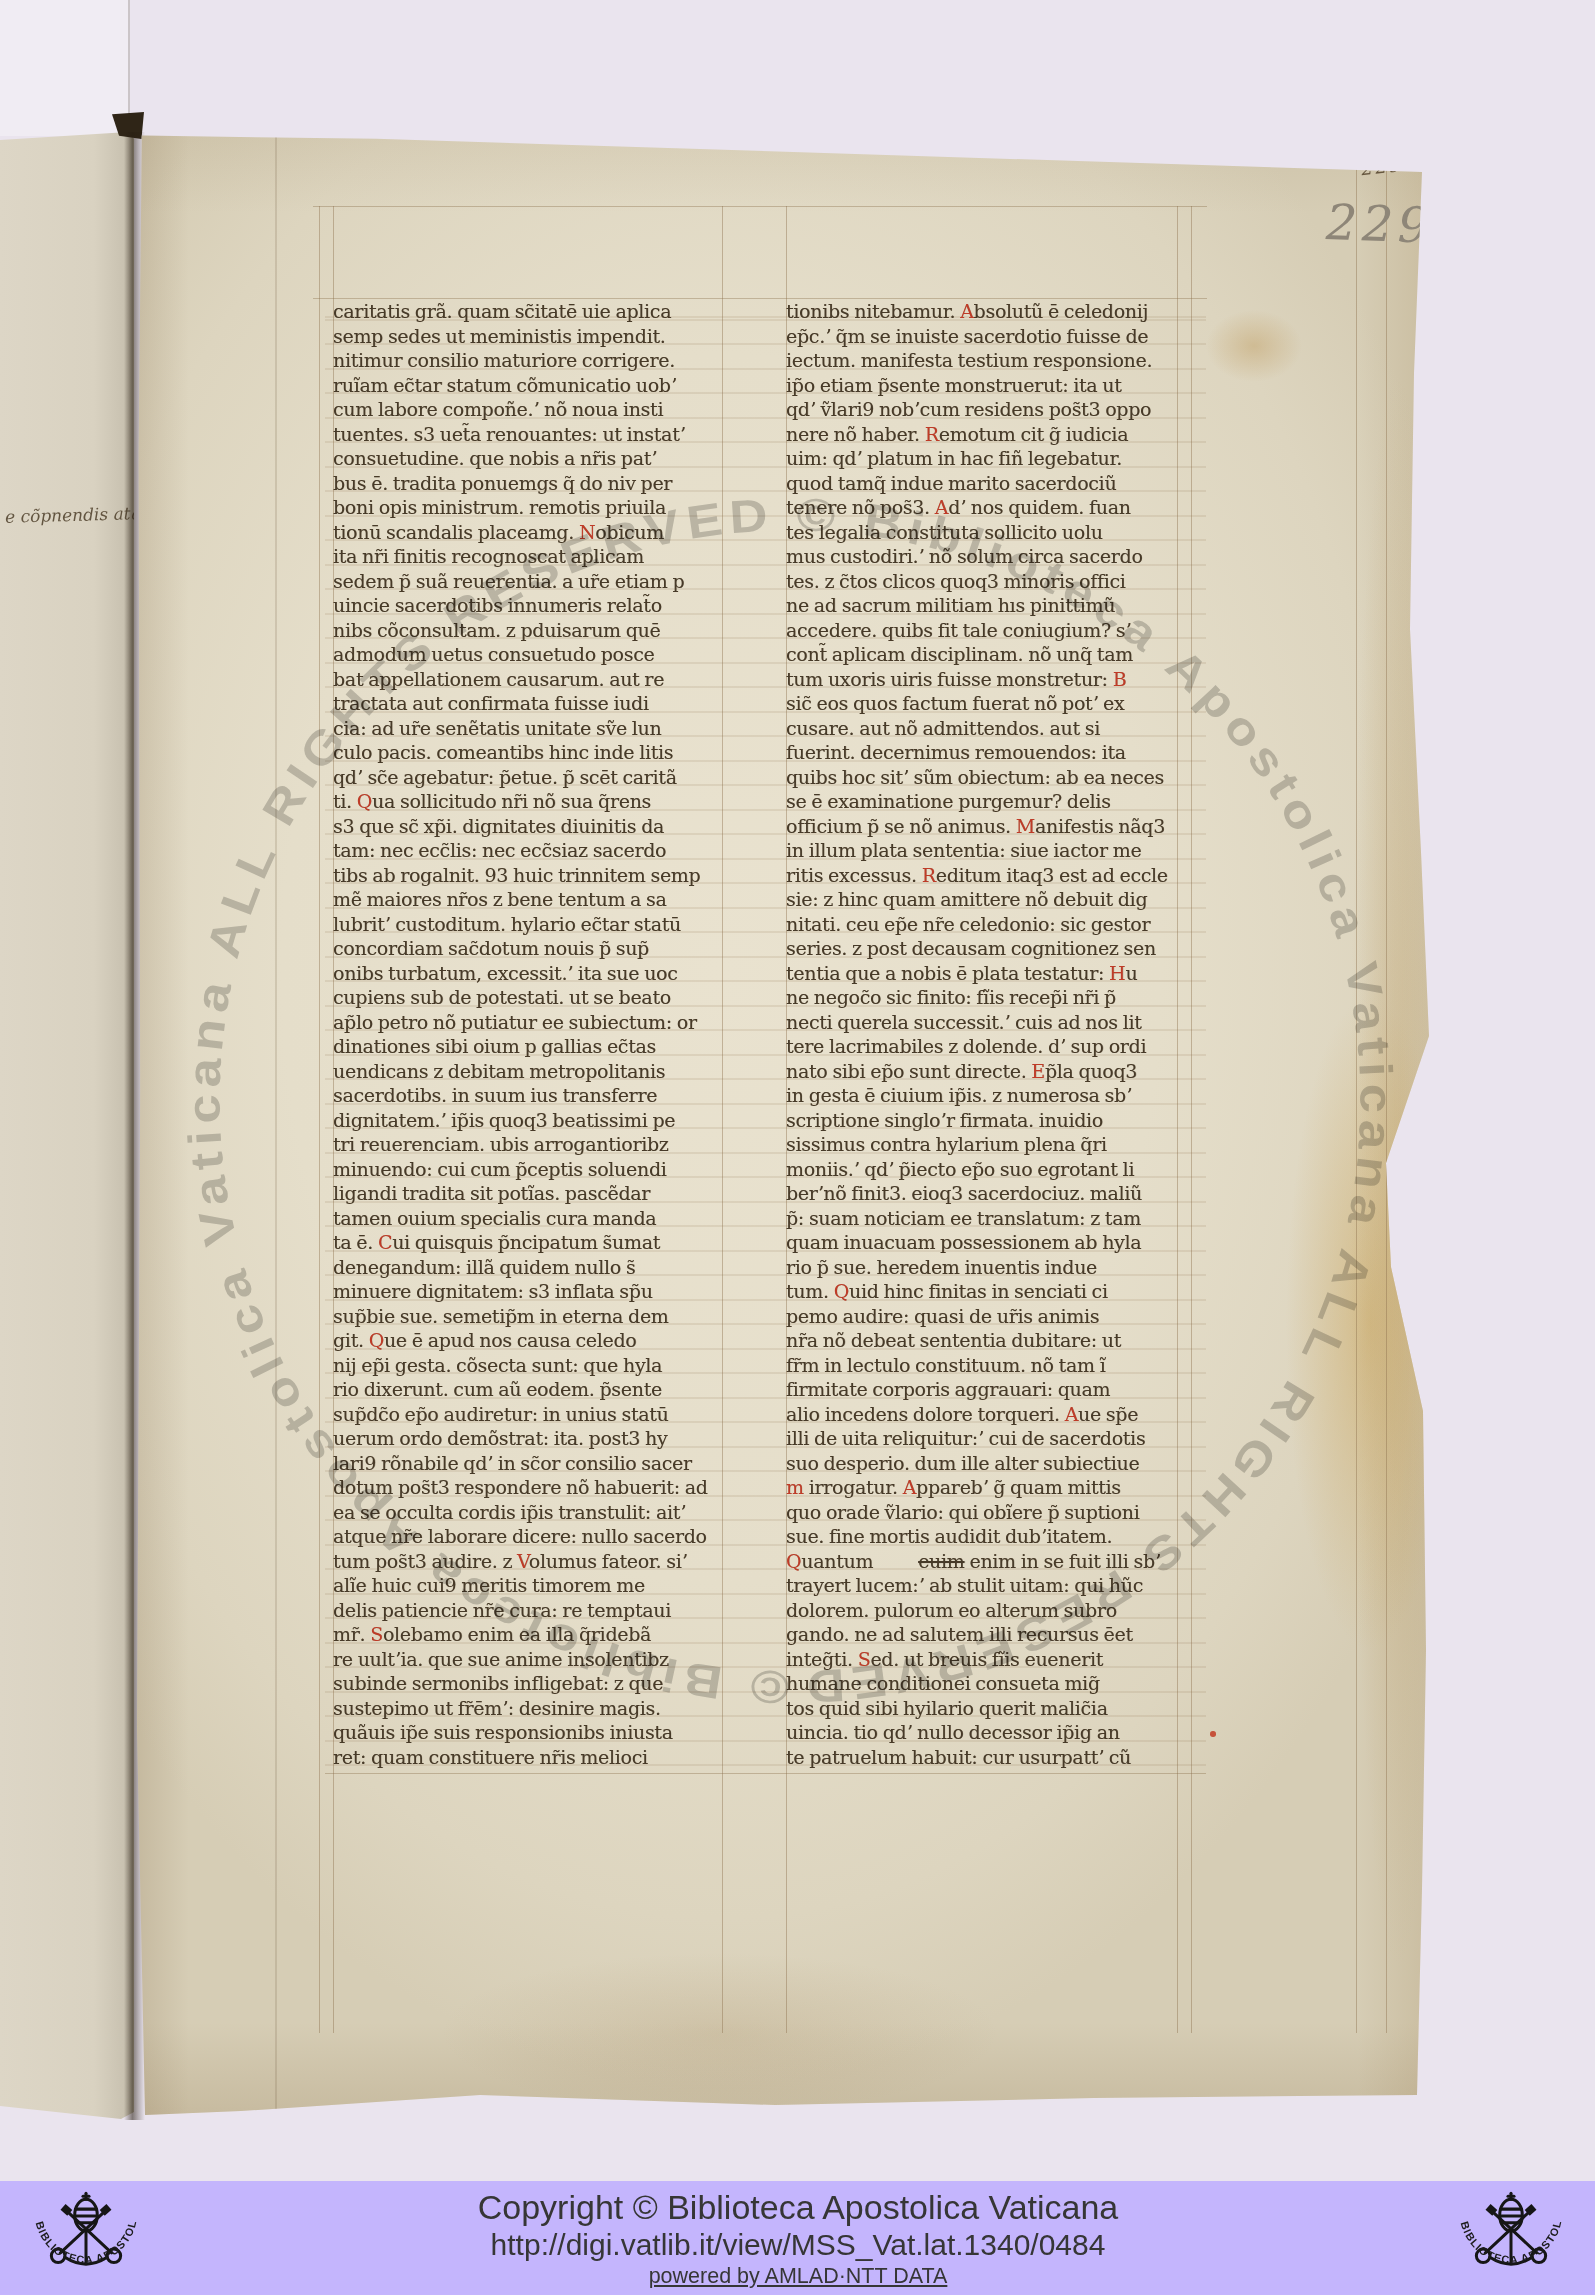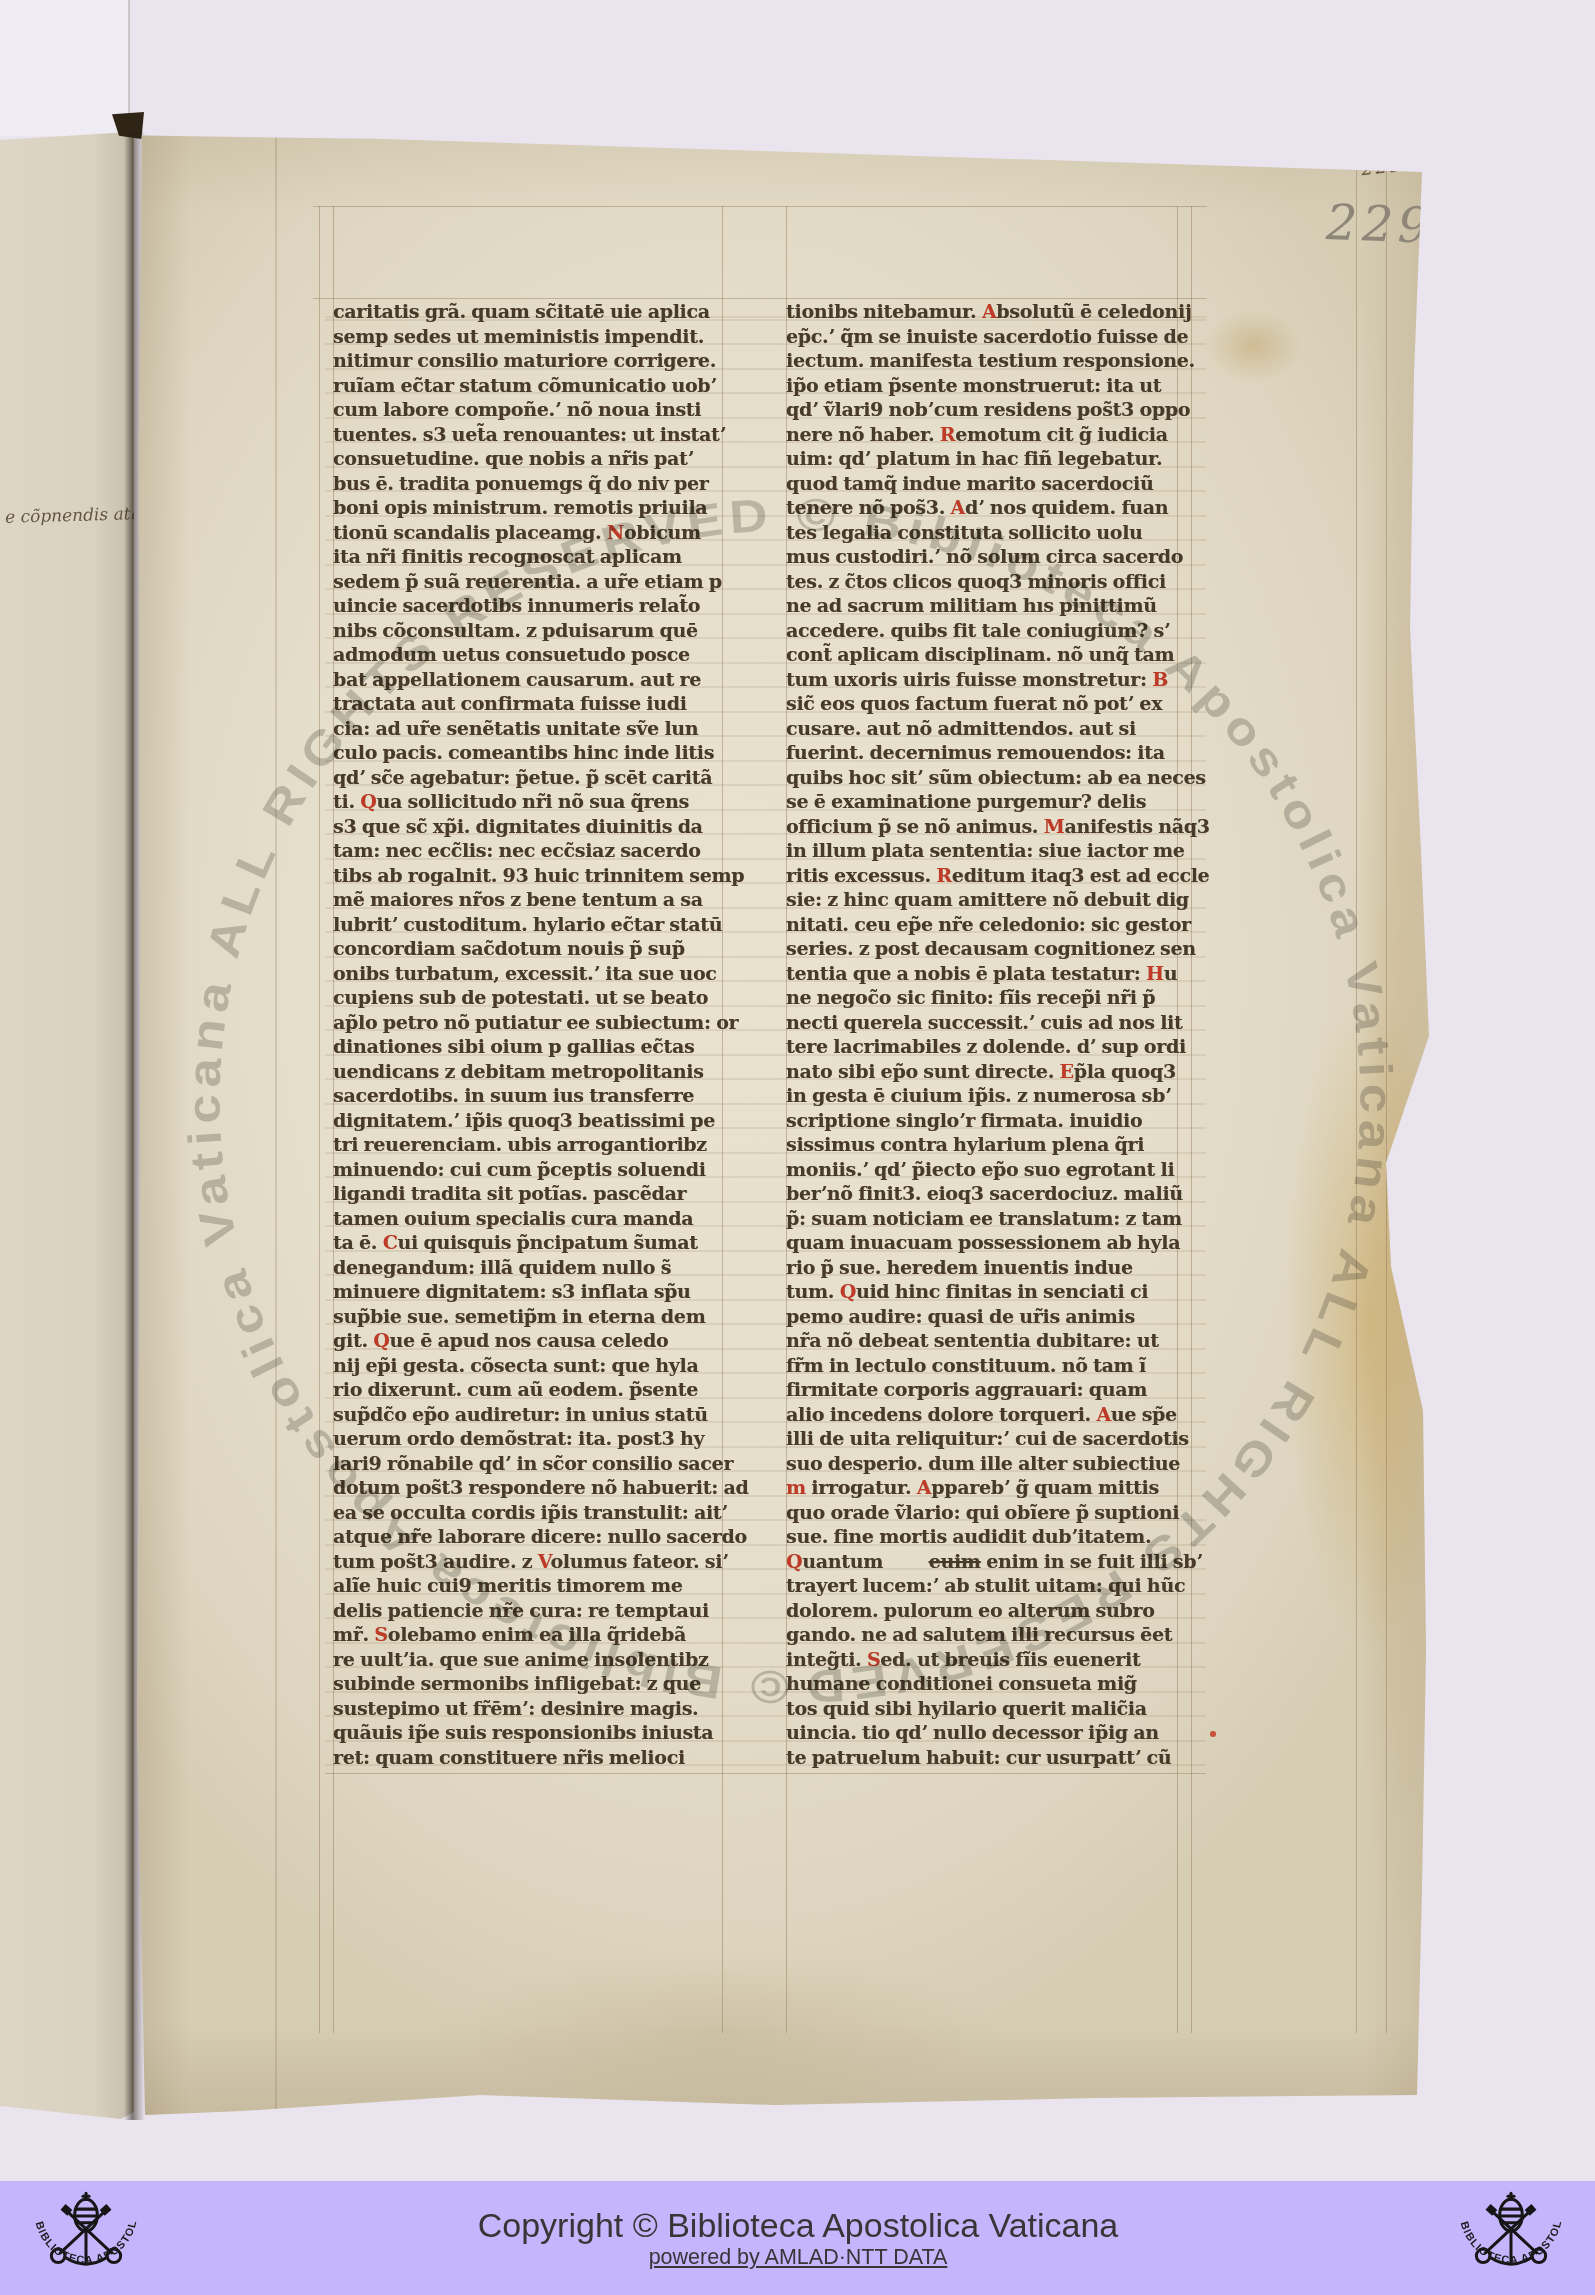--- a/index.html
+++ b/index.html
@@ -48,21 +48,21 @@
         background:radial-gradient(closest-side,rgba(188,150,85,.40),rgba(188,150,85,0));}
   .stain-bottom{left:303px;top:1819px;width:559px;height:160px;border-radius:45%;
         background:radial-gradient(closest-side,rgba(160,130,85,.18),rgba(160,130,85,0));}
   .red-dot{position:absolute;left:1073px;top:1597px;width:5.6px;height:5.6px;border-radius:50%;background:#c23c25;opacity:.85;}
 
   
   .vrule{position:absolute;width:1.2px;background:rgba(138,110,74,.42);}
   .hrule{position:absolute;height:1.2px;background:rgba(138,110,74,.38);}
 
   
-  .mcol{position:absolute;top:165px;font-family:"DejaVu Serif",serif;font-weight:bold;
+  .mcol{position:absolute;top:165px;font-family:"DejaVu Serif",serif;font-weight:normal;
         font-size:19px;line-height:24.5px;color:#473a28;letter-spacing:-0.3px;word-spacing:-0.8px;
         white-space:nowrap;text-shadow:0.3px 0.2px 0 rgba(60,45,25,.35);}
   .mcol .mline{height:24.5px;}
   .rub{color:#bf3b27;}
   .strike{text-decoration:line-through;text-decoration-thickness:1.6px;margin-left:40px;}
   .ruling{position:absolute;left:188px;top:164px;width:881px;height:1473px;pointer-events:none;
         background:repeating-linear-gradient(to bottom,rgba(146,117,82,.30) 0 0.8px,transparent 0.8px 24.5px);
         background-position-y:21.5px;}
 
   
@@ -258,20 +258,21 @@
   <defs>
     <path id="wmcircle" d="M 275,1380 A 715,715 0 1 1 1705,1380 A 715,715 0 1 1 275,1380" transform="rotate(-90 990 1380)"></path>
   </defs>
   <text>
     <textPath href="#wmcircle" textLength="4480" lengthAdjust="spacingAndGlyphs">© Biblioteca Apostolica Vaticana ALL RIGHTS RESERVED © Biblioteca Apostolica Vaticana ALL RIGHTS RESERVED </textPath>
   </text>
 </svg>
 
 <div class="footer">
   <div class="f1">Copyright © Biblioteca Apostolica Vaticana</div>
+  <div class="f2">http://digi.vatlib.it/view/MSS_Vat.lat.1340/0484</div>
   <div class="f3">powered by AMLAD·NTT DATA</div>
 </div>
 
 <div class="logo logo-left">
   <svg viewBox="0 0 200 150">
     <defs>
         <path id="arcL" d="M 33,52 A 68,68 0 0 0 167,52"></path>
       </defs>
     <g stroke="#161616" fill="none" stroke-width="4" stroke-linecap="round">
       <line x1="66" y1="94" x2="126" y2="38"></line>

